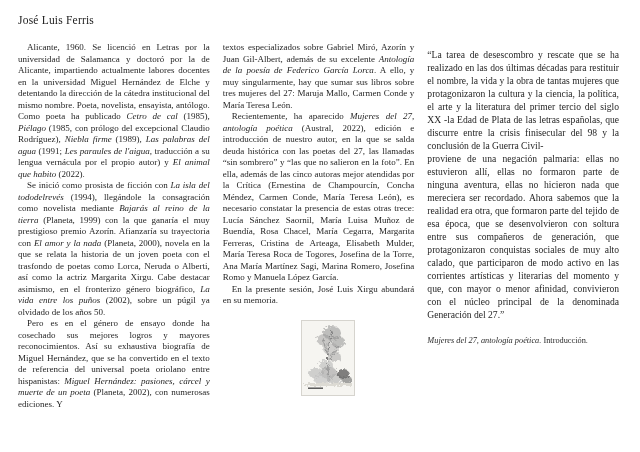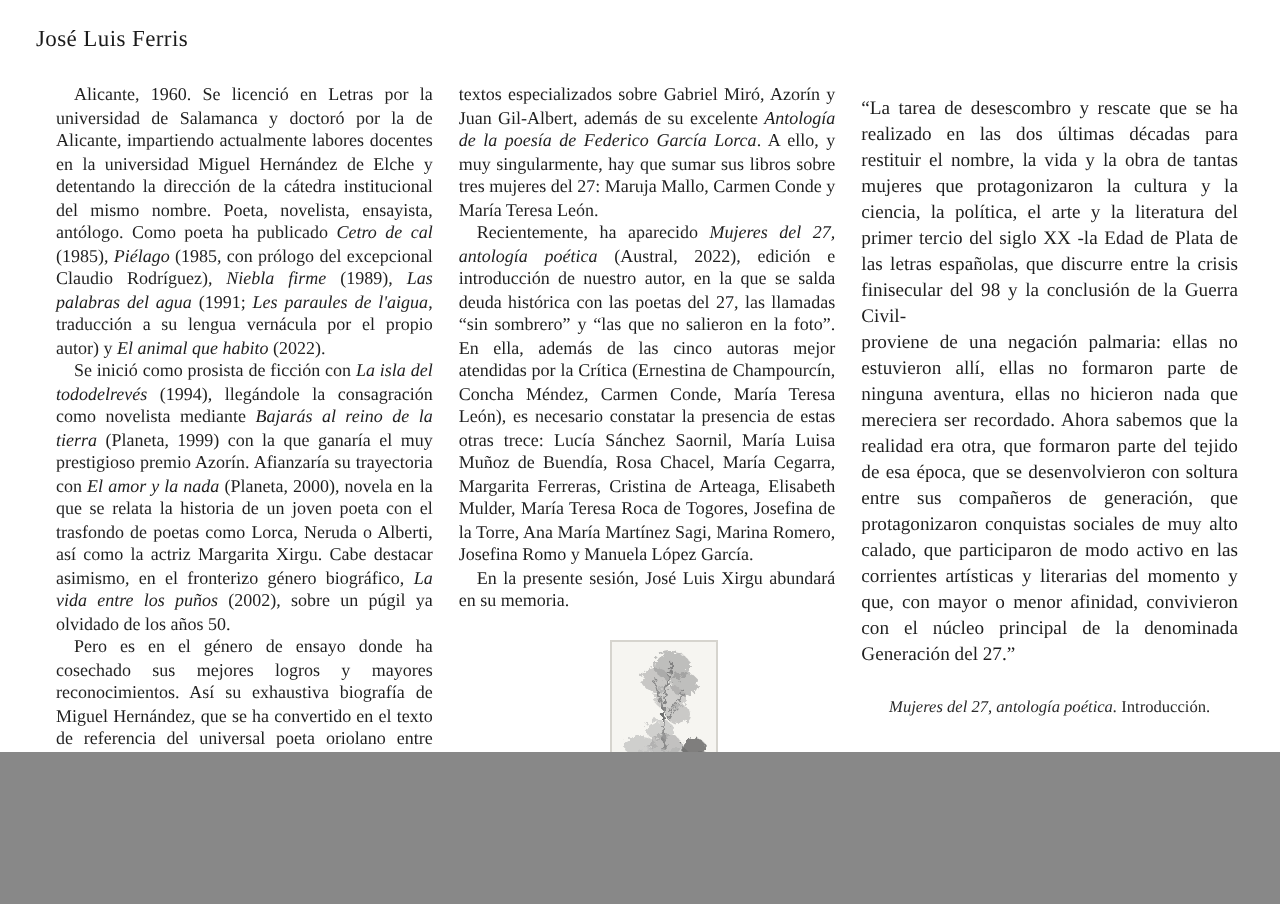--- a/index.html
+++ b/index.html
@@ -1,30 +1,30 @@
 <!DOCTYPE html>
 <html lang="es"><head>
 <meta charset="utf-8">
 <style>
   html,body{margin:0;padding:0;background:#888;}
   .page{
     position:relative;
-    width:640px;height:376px;
+    width:640px;height:452px;
     background:#ffffff;
     font-family:"Liberation Serif","DejaVu Serif",serif;
     color:#1f1f1f;
     overflow:hidden;
   }
   .title{
     position:absolute;left:18px;top:14px;
     font-size:11.5px;letter-spacing:.2px;
     color:#1b1b1b;
   }
   .columns{
-    position:absolute;left:28px;top:42px;right:21px;
+    position:absolute;left:18px;top:42px;right:21px;
     display:flex;gap:13px;
   }
   .col{flex:1 1 0;}
   .col-body{
     font-size:9px;line-height:11.5px;
     text-align:justify;
     hyphens:auto;-webkit-hyphens:auto;
   }
   .col-quote{
     font-size:9.6px;line-height:13px;
@@ -39,21 +39,21 @@
     margin:13px auto 0 auto;
     position:relative;left:9px;
     border:1px solid #d6d4ce;
     background:#f6f5f1;
     box-sizing:content-box;
   }
   .figure svg{display:block;width:52px;height:74px;}
   .citation{
     margin-top:15px;
     font-size:8.3px;line-height:10px;
-    text-align:center;
+    text-align:left;
     color:#2a2a2a;
   }
 </style>
 </head>
 <body>
 
 <div class="page">
 
   <div class="title">José Luis Ferris</div>
 

